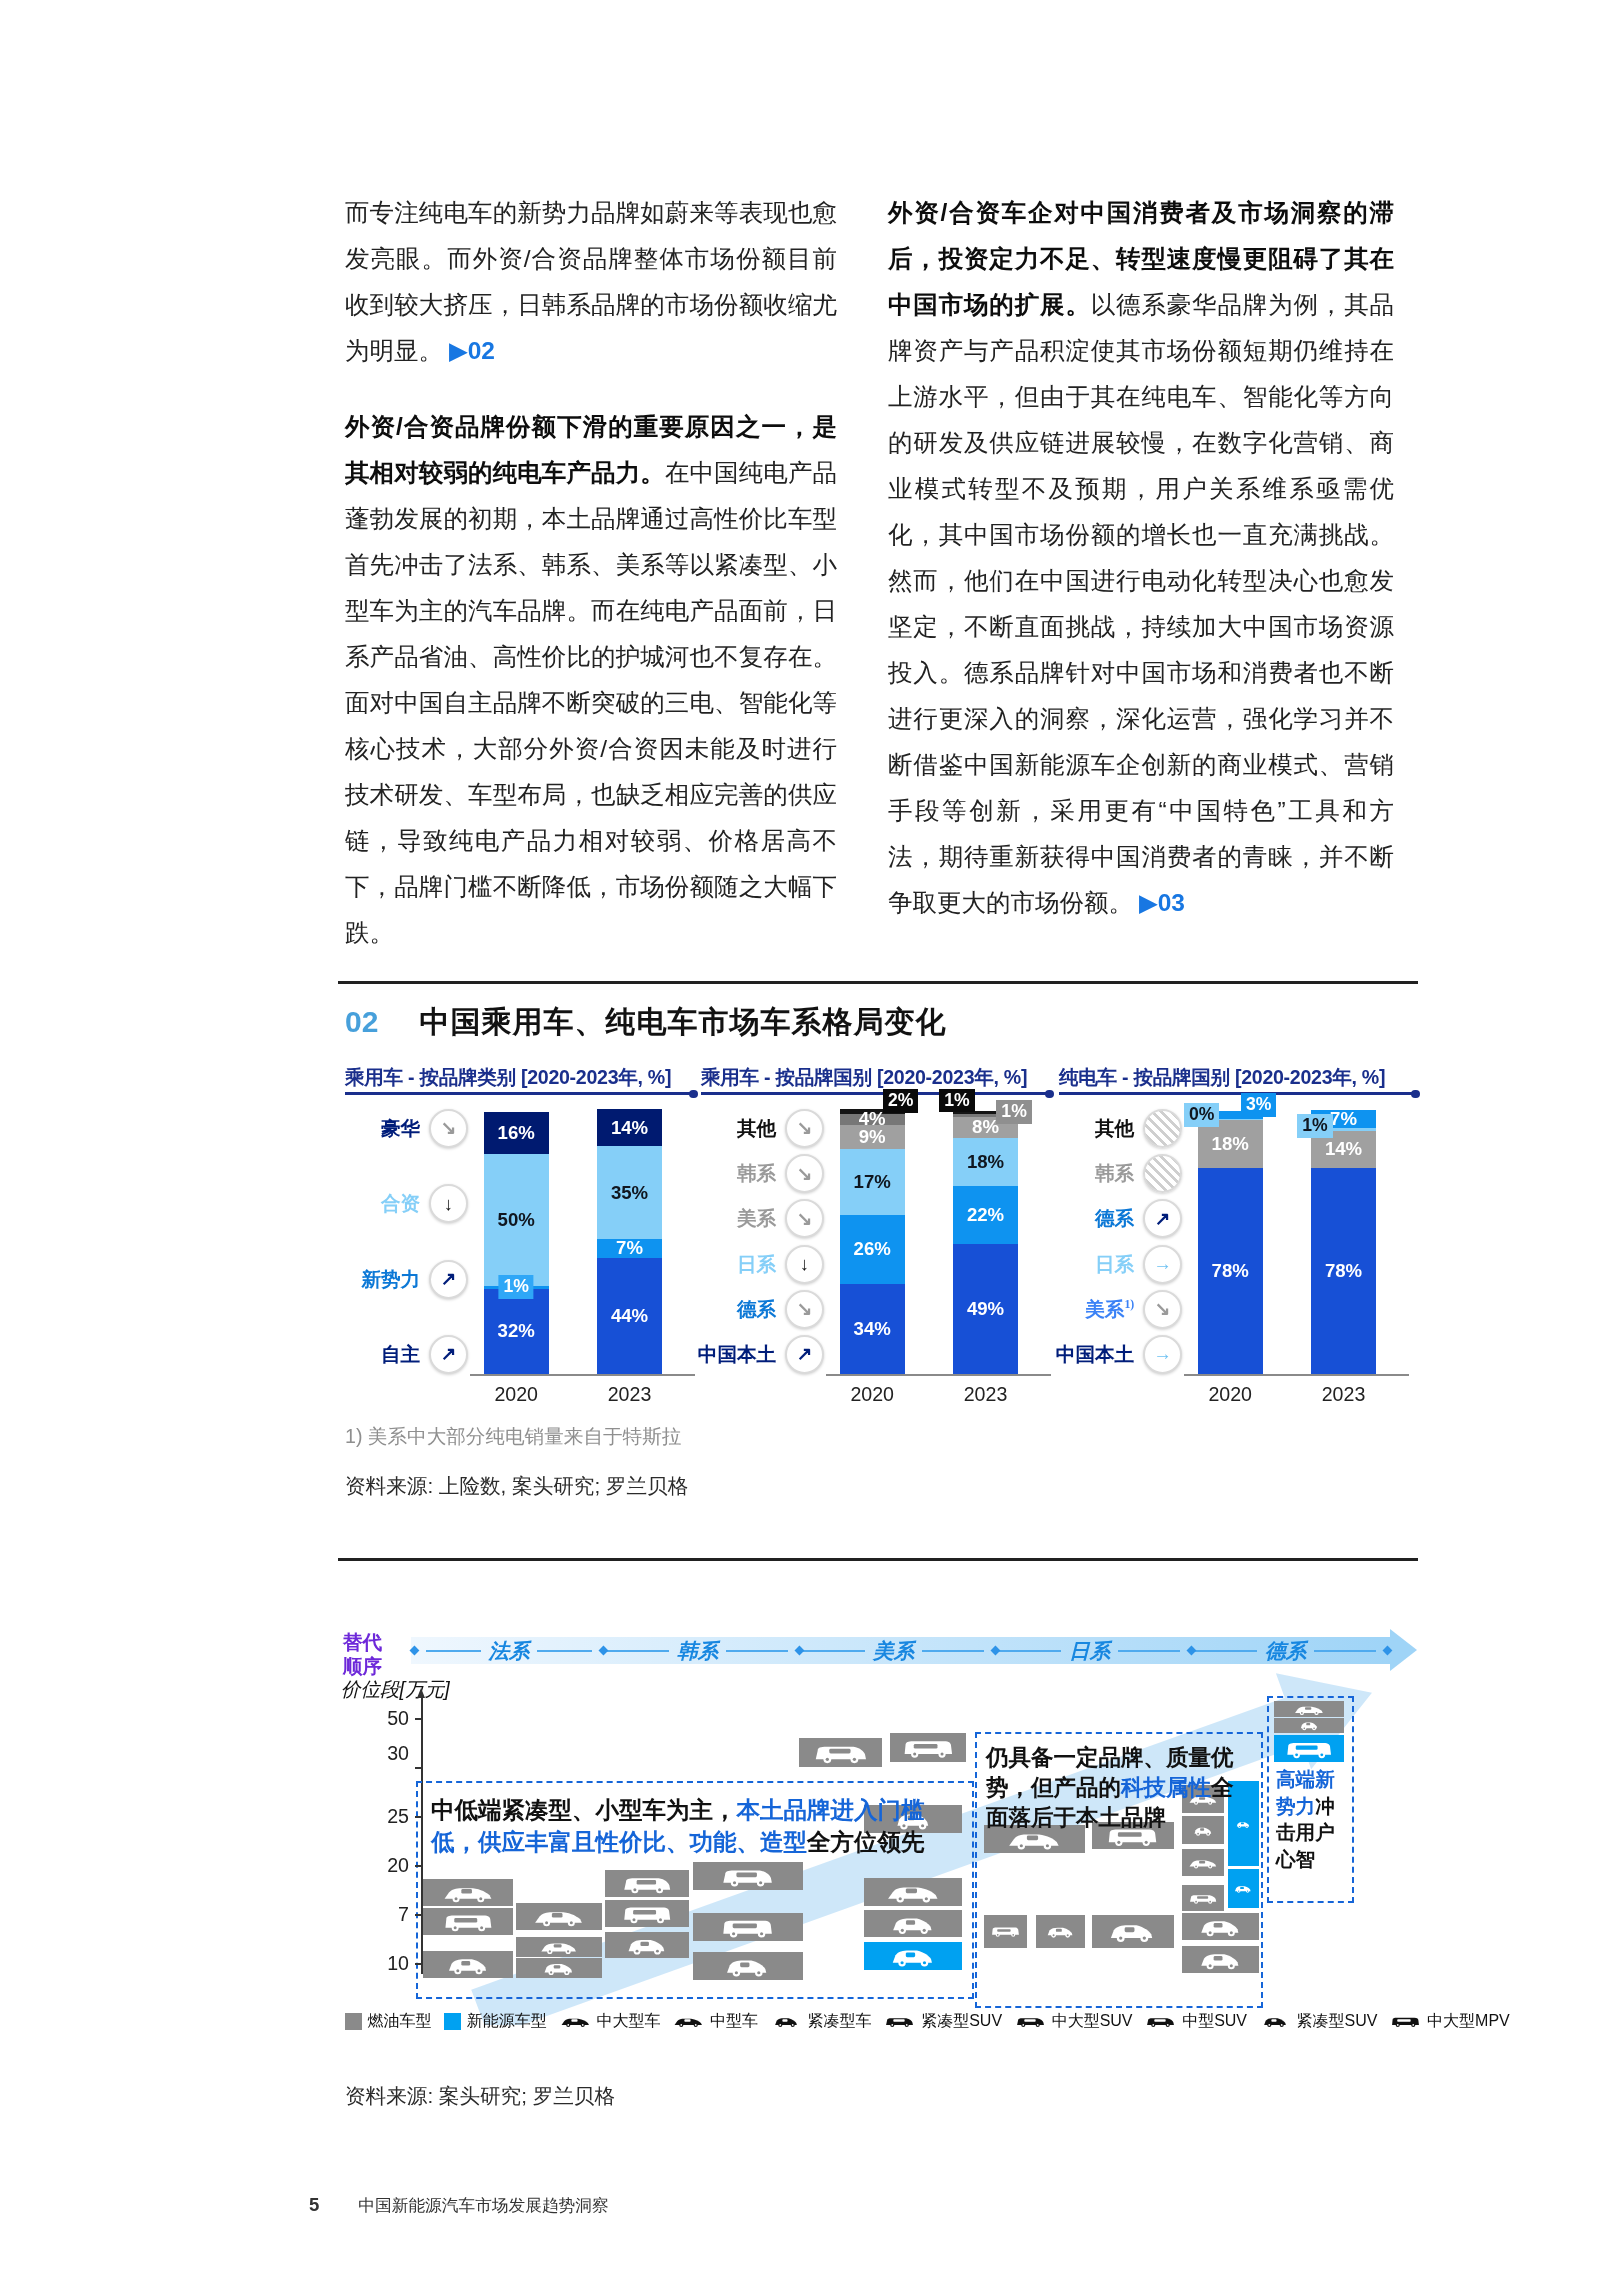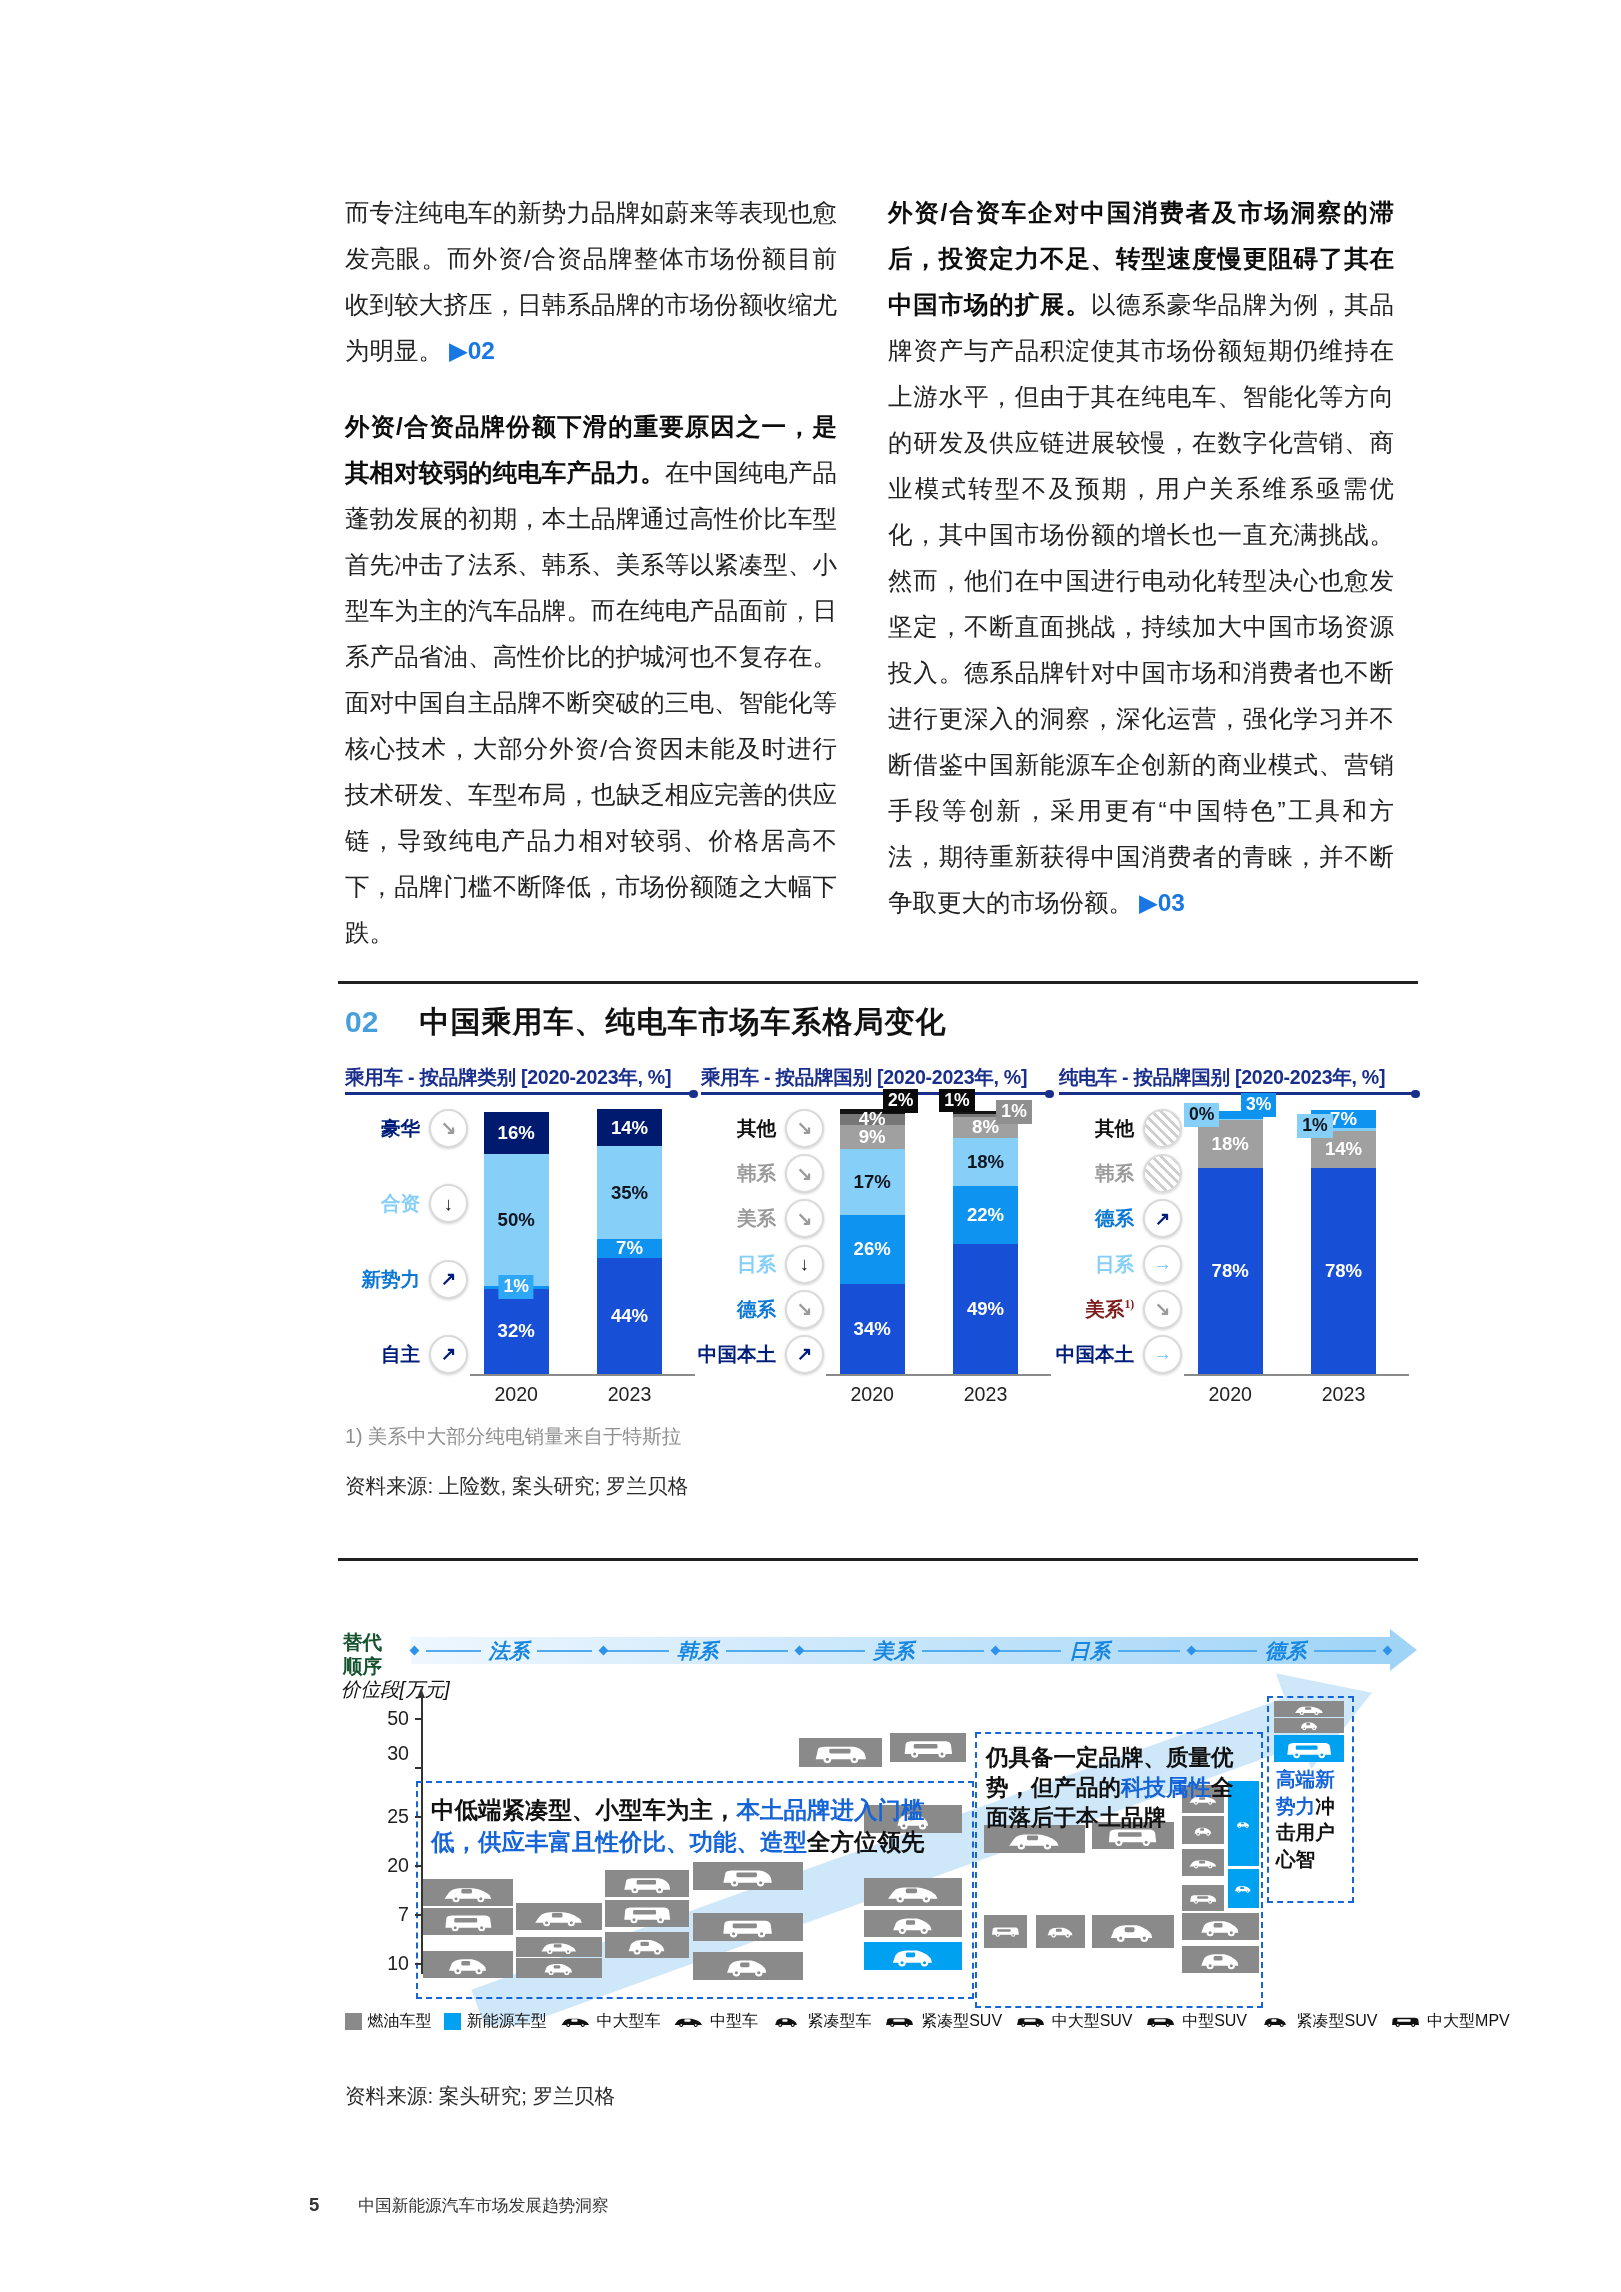--- a/index.html
+++ b/index.html
@@ -43,21 +43,21 @@
              font-size:18.6px;font-weight:bold;line-height:1;}
   .chip{position:absolute;font-size:17.6px;font-weight:bold;padding:0 4.9px;line-height:23.5px;z-index:6;white-space:nowrap;}
   .p-years{position:absolute;left:125px;top:278px;width:225px;}
   .year{position:absolute;width:65px;text-align:center;font-size:19.6px;color:#222;}
   .year.y1{left:13.7px;} .year.y2{left:127px;}
   .note1{position:absolute;left:345px;top:1423px;font-size:19.6px;color:#8f8f8f;}
   .source{position:absolute;left:345px;font-size:20.6px;color:#2b2b2b;}
   #source1{top:1472px;} #source2{top:2082px;}
   
   .diagram{position:absolute;left:333px;top:1631px;width:1088px;height:394px;}
-  .seq-title{position:absolute;left:9.8px;top:0;width:45px;font-size:19.6px;font-weight:bold;line-height:23.5px;color:#14532d;}
+  .seq-title{position:absolute;left:9.8px;top:0;width:45px;font-size:19.6px;font-weight:bold;line-height:23.5px;color:#6d28d9;}
   .seq-band{position:absolute;left:78px;top:5.9px;width:980px;height:27.4px;
             background:linear-gradient(90deg,#EFF7FE,#9FD4F7);}
   .seq-band::after{content:"";position:absolute;right:-25.5px;top:-7.8px;width:0;height:0;
             border-left:27.4px solid #9FD4F7;border-top:21.6px solid transparent;border-bottom:21.6px solid transparent;}
   .seq-row{position:absolute;left:78px;top:5.9px;width:980px;height:27.4px;display:flex;z-index:3;}
   .seq-seg{flex:1;display:flex;align-items:center;justify-content:center;gap:7.8px;}
   .seq-line{flex:1;height:2px;background:#4FAAEE;max-width:65px;}
   .seq-name{font-size:20.6px;font-weight:bold;font-style:italic;color:#1887E0;white-space:nowrap;}
   .seq-dot{width:6.9px;height:6.9px;background:#2E93E8;transform:rotate(45deg);flex:0 0 auto;}
   .price-label{position:absolute;left:7.8px;top:45px;font-size:19.6px;font-style:italic;color:#111;}
@@ -260,21 +260,21 @@
             </div>
             <div class="lg-row">
               <span class="lg-label" style="color: rgb(12, 120, 214);">德系</span>
               <span class="lg-icon" style="color: rgb(0, 29, 122);">↗</span>
             </div>
             <div class="lg-row">
               <span class="lg-label" style="color: rgb(133, 207, 248);">日系</span>
               <span class="lg-icon" style="color: rgb(111, 194, 242);">→</span>
             </div>
             <div class="lg-row">
-              <span class="lg-label" style="color: #7f1d1d;">美系<sup>1)</sup></span>
+              <span class="lg-label" style="color: #3b82f6;">美系<sup>1)</sup></span>
               <span class="lg-icon" style="color: rgb(154, 154, 154);">↘</span>
             </div>
             <div class="lg-row">
               <span class="lg-label" style="color: rgb(0, 29, 122);">中国本土</span>
               <span class="lg-icon" style="color: rgb(111, 194, 242);">→</span>
             </div>
           </div>
           <div class="p-bars">
             <div class="bar bar1">
               <div class="seg" style="height: 8px; background: rgb(14, 147, 240);">

